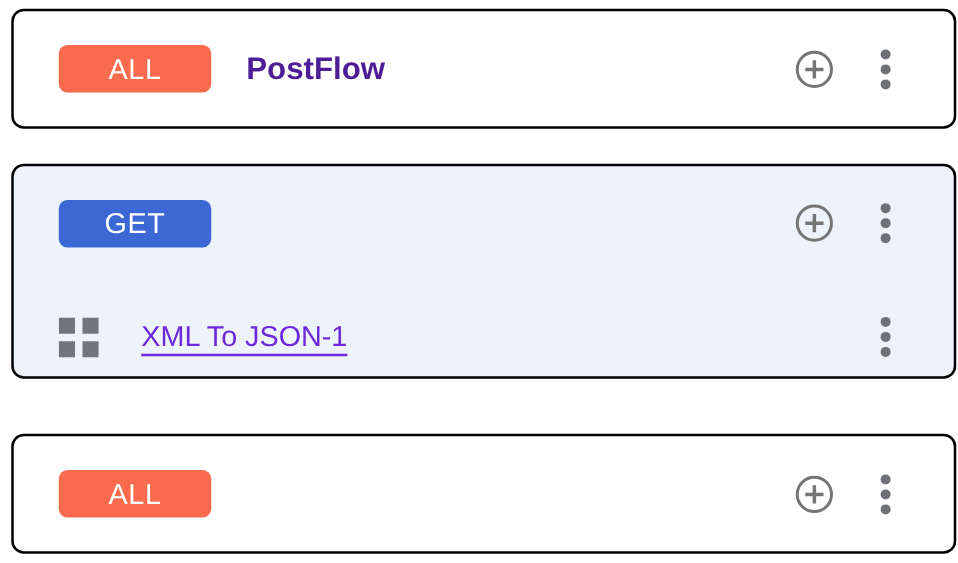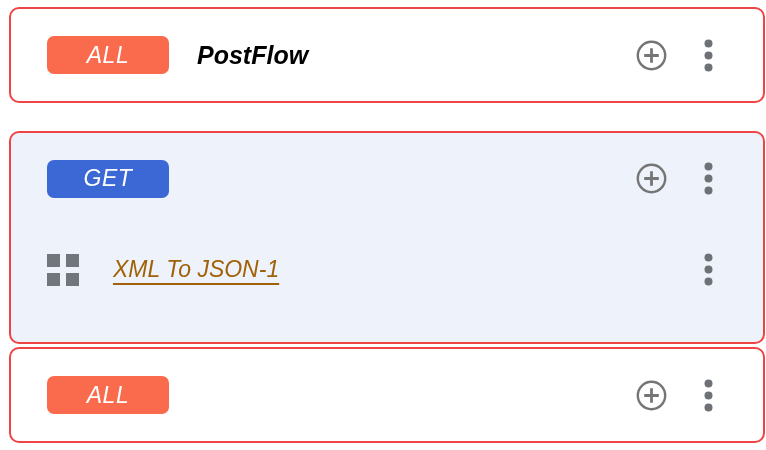--- a/index.html
+++ b/index.html
@@ -13,28 +13,27 @@
     width: 766px;
     height: 450px;
     background: #ffffff;
     overflow: hidden;
   }
   .card {
     position: absolute;
     left: 9px;
     width: 756px;
     box-sizing: border-box;
-    border: 2px solid #ef4444;
+    border: 2px solid #000000;
     border-radius: 10px;
     background: #ffffff;
     cursor: pointer;
-    font-style: italic;
   }
   .card-postflow { top: 7px;   height: 96px; }
-  .card-viewxml  { top: 131px; height: 213px; background: #eef2fb; }
+  .card-viewxml  { top: 131px; height: 172px; background: #eef2fb; }
   .card-preflow  { top: 347px; height: 96px; }
 
   .row {
     display: flex;
     align-items: center;
     height: 92px;
     padding: 0 50px 0 36px;
   }
   .card-viewxml .row { height: 91px; }
 
@@ -50,42 +49,42 @@
     font-size: 23px;
     letter-spacing: 0.5px;
   }
   .badge-orange { background: #f96b4c; }
   .badge-blue   { background: #3b68d5; }
 
   .title {
     margin-left: 28px;
     font-size: 25px;
     font-weight: 700;
-    color: #000000;
+    color: #4c1d95;
     white-space: nowrap;
   }
 
   .spacer { flex: 1; }
 
   .icon-btn {
     background: none;
     border: none;
     padding: 0;
     margin: 0;
     display: flex;
     align-items: center;
     justify-content: center;
     cursor: pointer;
   }
   .add-btn { margin-right: 37px; }
 
   .step-link {
     margin-left: 34px;
     font-size: 23px;
-    color: #a16207;
+    color: #6d28d9;
     text-decoration: underline;
     text-decoration-thickness: 2px;
     text-underline-offset: 6px;
     white-space: nowrap;
   }
 
   .grid-icon { display: block; }
 </style>
 </head>
 <body>

